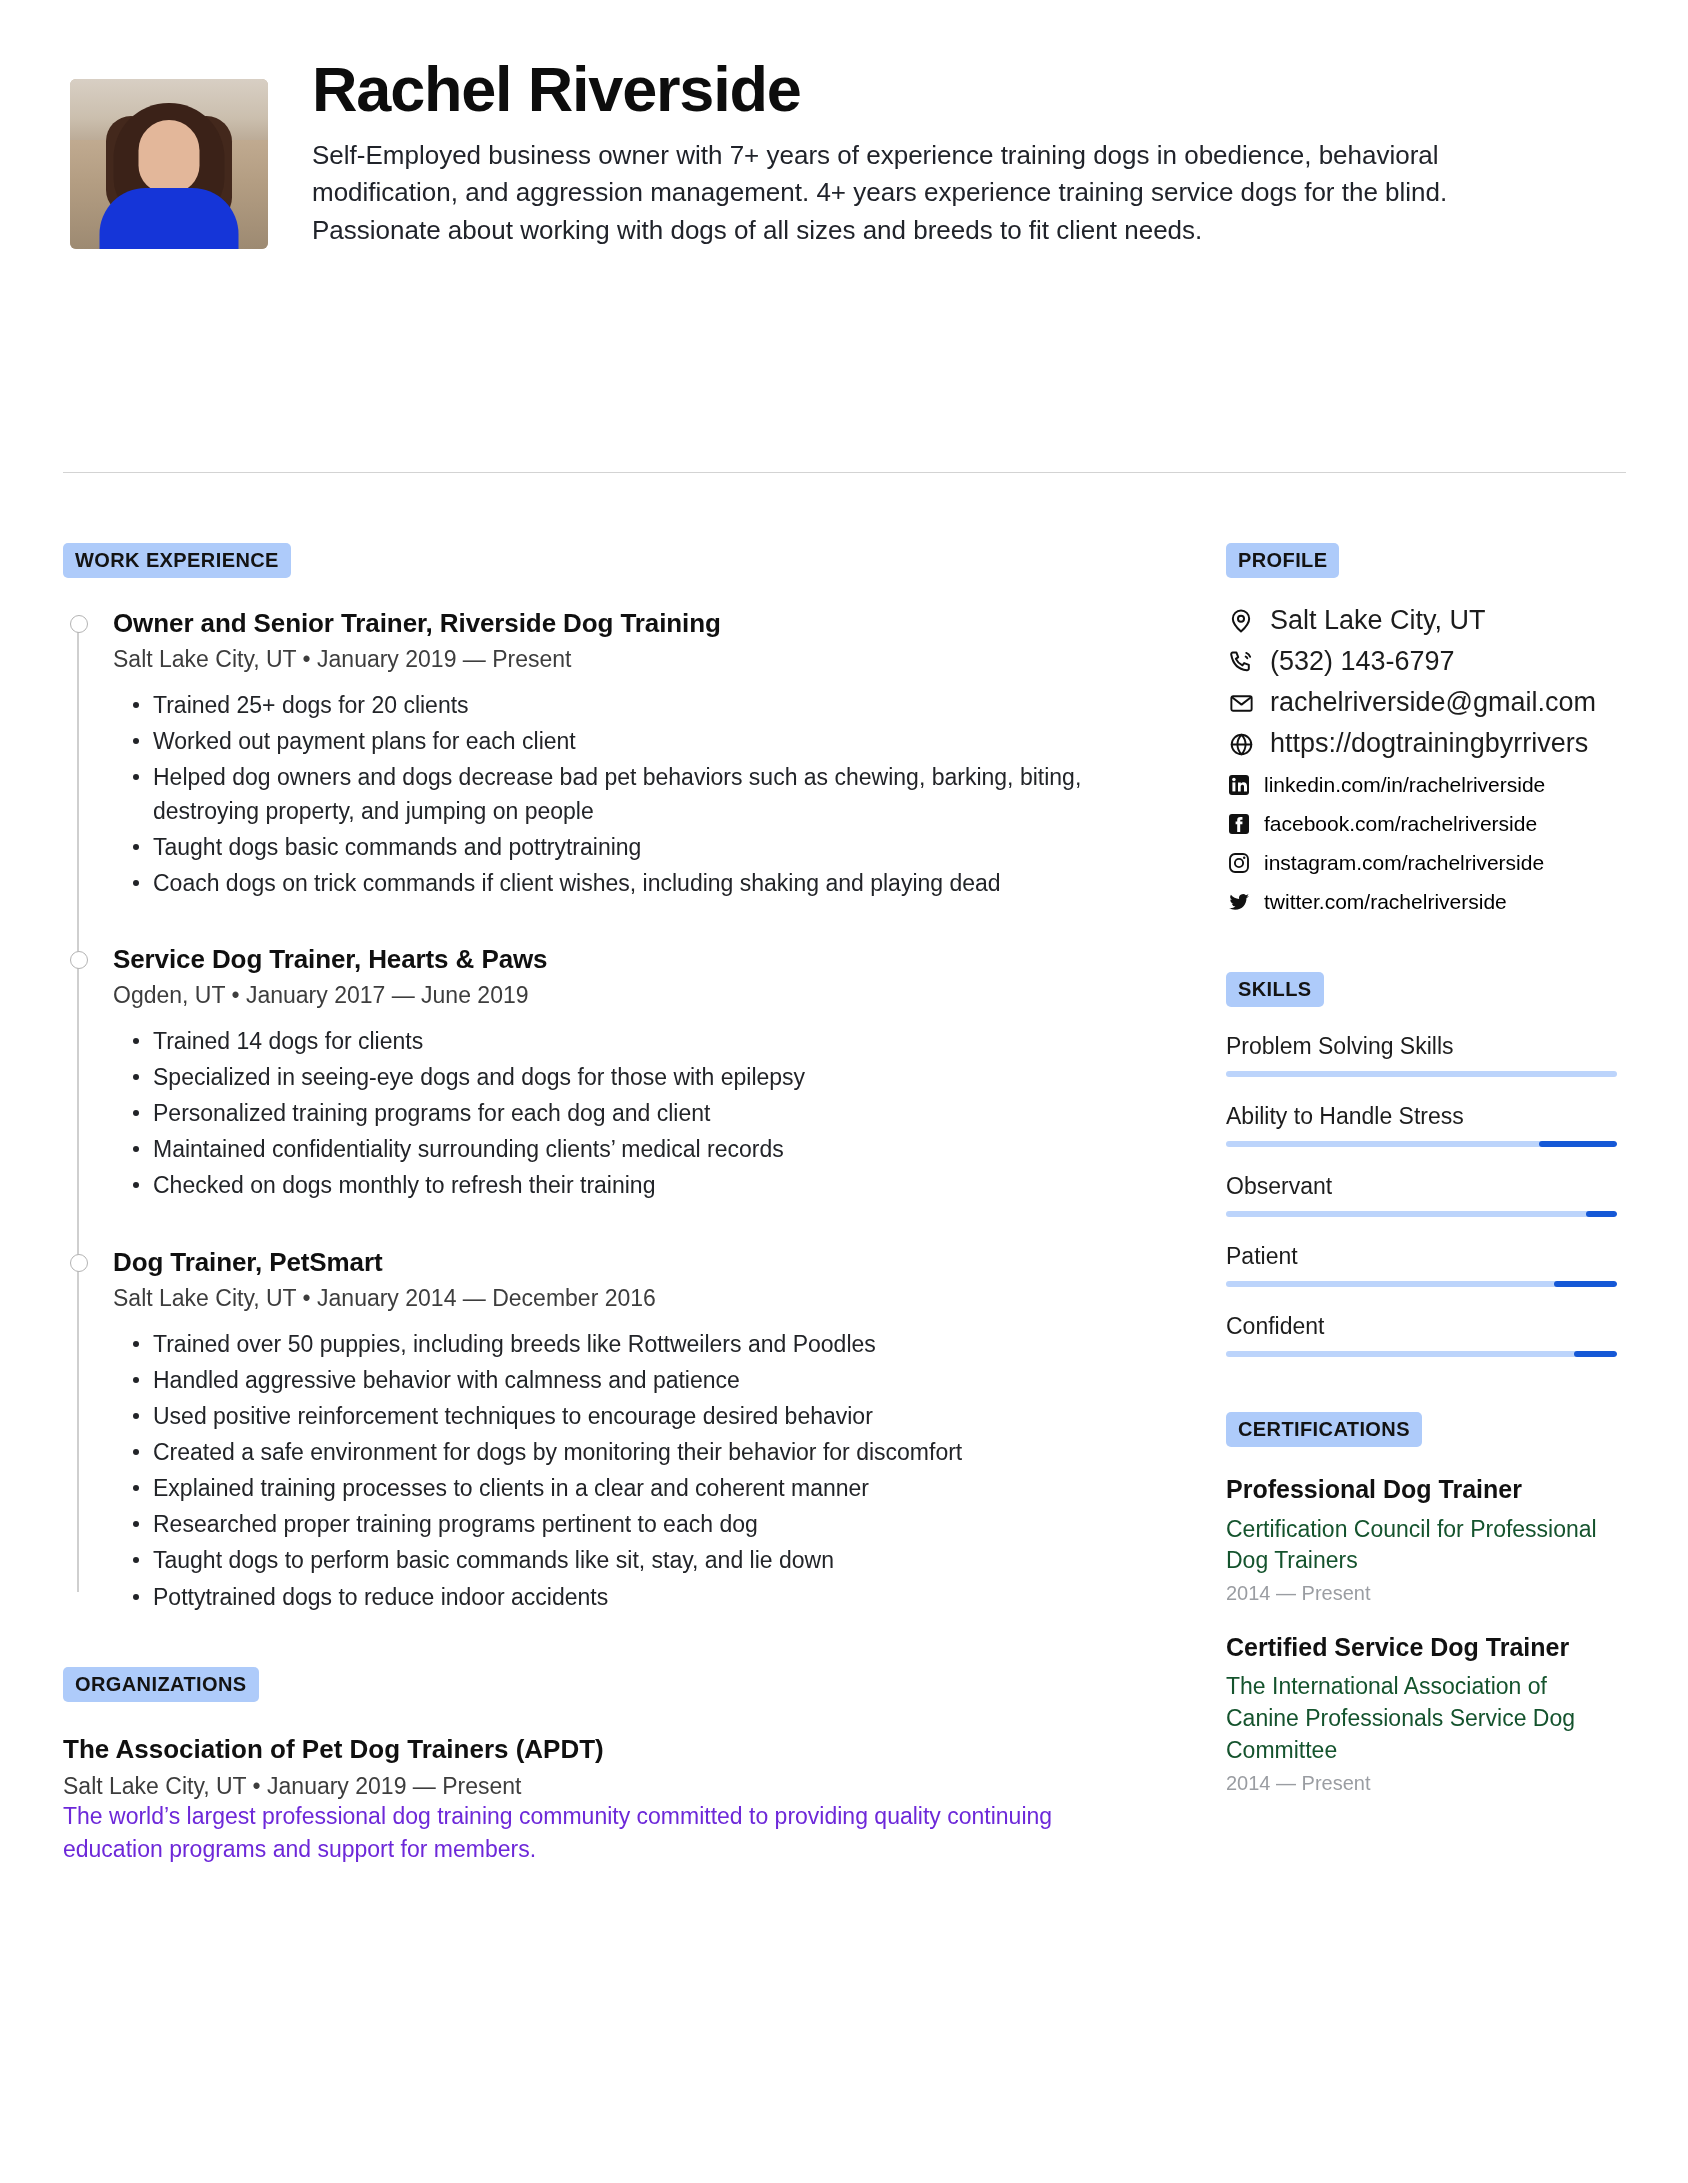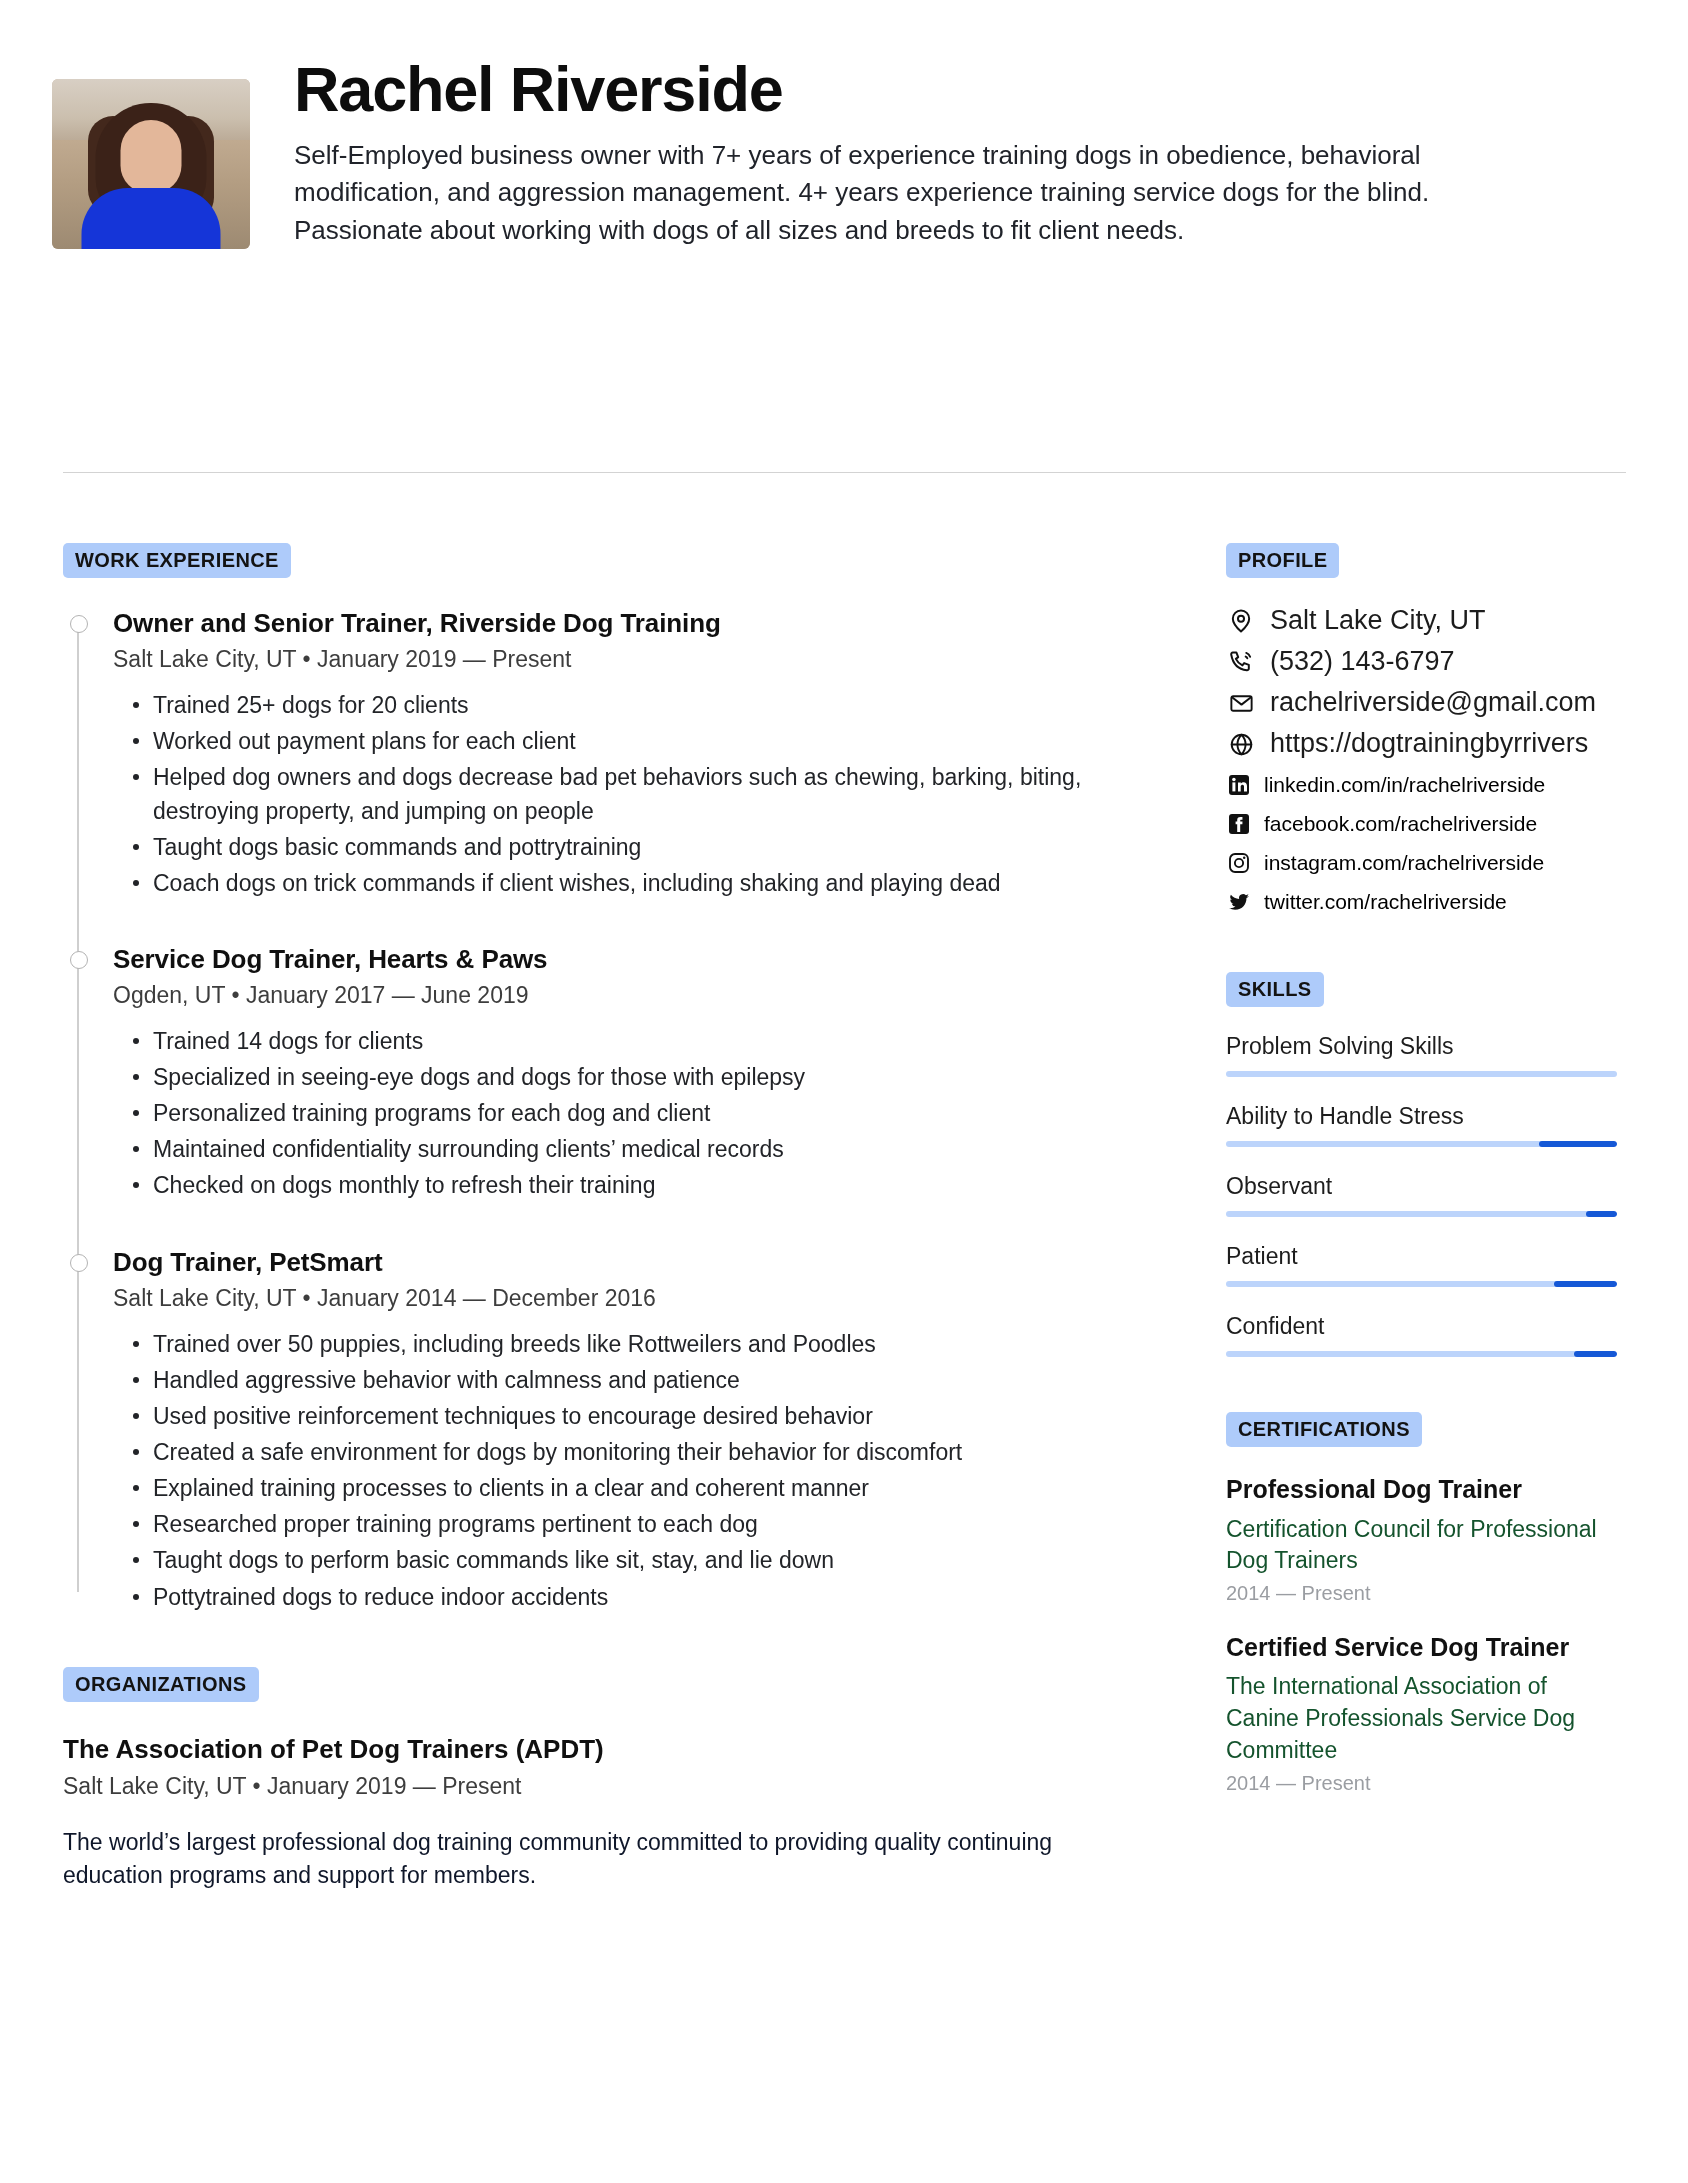--- a/index.html
+++ b/index.html
@@ -14,21 +14,21 @@
     position: relative;
     width: 1689px;
     height: 2184px;
     background: #ffffff;
     overflow: hidden;
   }
 
   
   .header {
     position: absolute;
-    left: 52px;
+    left: 70px;
     top: 57px;
     right: 63px;
     display: flex;
     align-items: flex-start;
     gap: 0;
   }
 
   .avatar {
     width: 198px;
     height: 170px;
@@ -226,24 +226,23 @@
     font-size: 26px;
     font-weight: 700;
     color: #101010;
   }
   .org-meta {
     margin-top: 8px;
     font-size: 23px;
     color: #3d3d3d;
   }
   .org-desc {
-    margin-top: 26px;
     font-size: 23px;
     line-height: 1.45;
-    color: #0f172a;
+    color: #6d28d9;
     max-width: 1000px;
   }
 
   
   .contact-list { margin-top: 28px; }
   .contact-row {
     display: flex;
     align-items: center;
     gap: 14px;
     margin-bottom: 11px;

